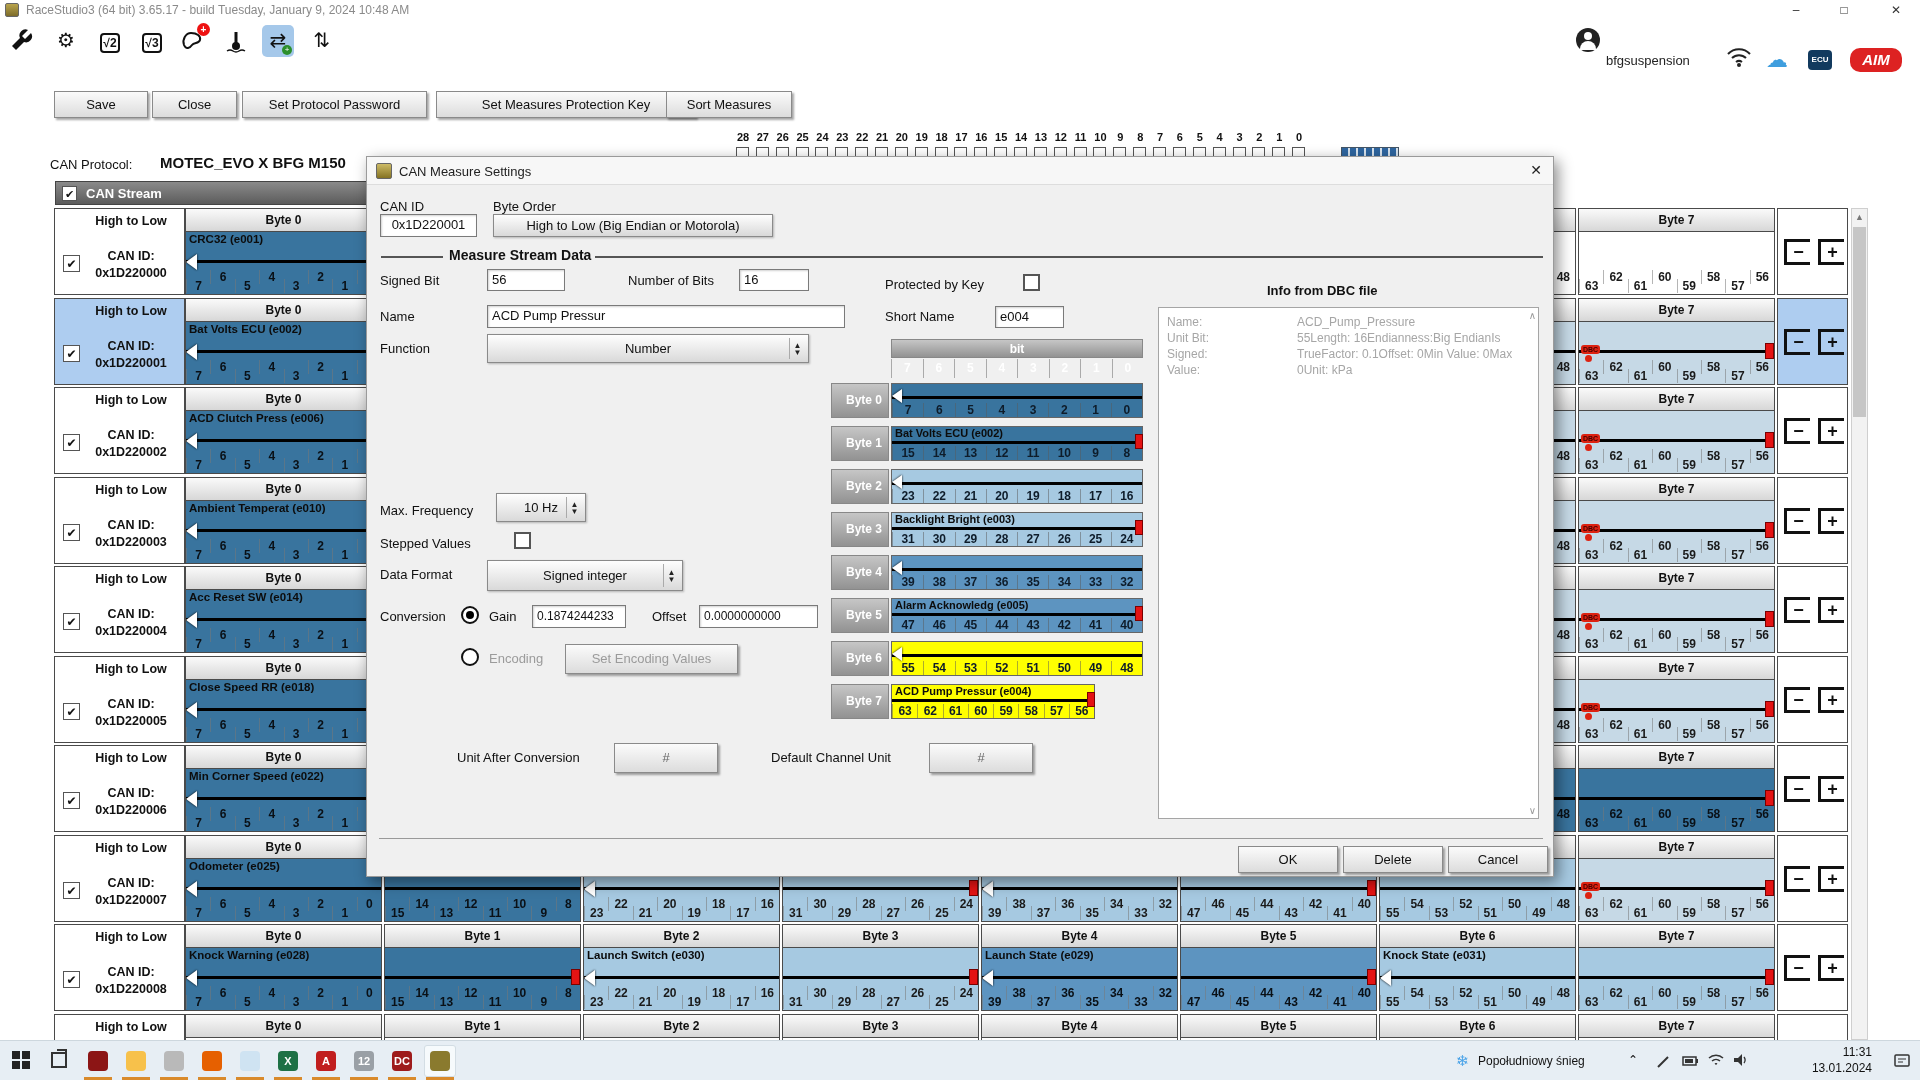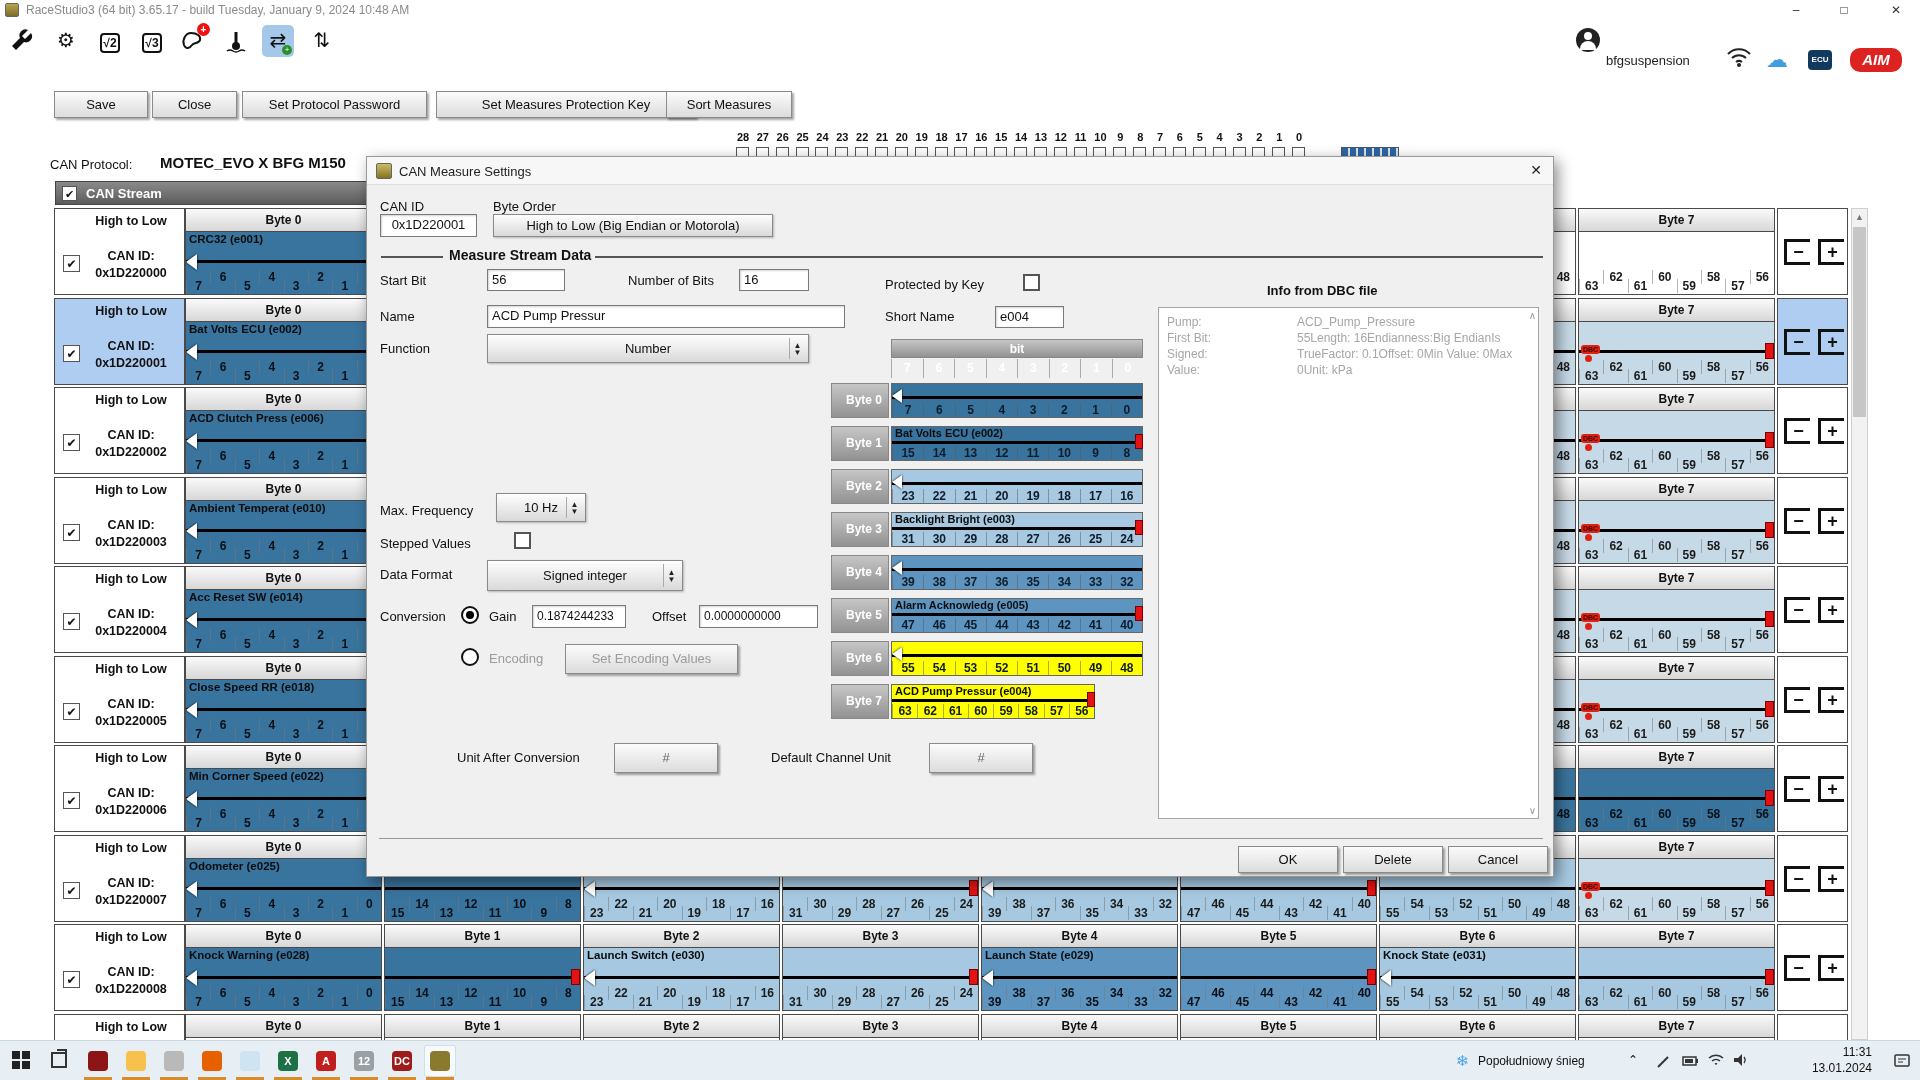--- a/index.html
+++ b/index.html
@@ -1434,21 +1434,21 @@
 
     <div class="abs dlbl" style="left:13px;top:42px">CAN ID</div>
     <div class="abs dinp" style="left:13px;top:57px;width:97px;height:23px;text-align:center">0x1D220001</div>
     <div class="abs dlbl" style="left:126px;top:42px">Byte Order</div>
     <div class="abs ddrop" style="left:126px;top:57px;width:280px;height:23px;line-height:21px">High to Low (Big Endian or Motorola)</div>
 
     <div class="abs sect-line" style="left:14px;top:99px;width:62px"></div>
     <div class="abs sect-text" style="left:82px;top:90px">Measure Stream Data</div>
     <div class="abs sect-line" style="left:228px;top:99px;width:948px"></div>
 
-    <div class="abs dlbl" style="left:13px;top:116px">Start Bit</div>
+    <div class="abs dlbl" style="left:13px;top:116px">Signed Bit</div>
     <div class="abs dinp" style="left:120px;top:112px;width:78px;height:22px">56</div>
     <div class="abs dlbl" style="left:261px;top:116px">Number of Bits</div>
     <div class="abs dinp" style="left:372px;top:112px;width:70px;height:22px">16</div>
     <div class="abs dlbl" style="left:518px;top:120px">Protected by Key</div>
     <div class="abs dchk" style="left:656px;top:117px"></div>
 
     <div class="abs dlbl" style="left:13px;top:152px">Name</div>
     <div class="abs dinp" style="left:120px;top:148px;width:358px;height:23px">ACD Pump Pressur</div>
     <div class="abs dlbl" style="left:518px;top:152px">Short Name</div>
     <div class="abs dinp" style="left:628px;top:149px;width:69px;height:22px">e004</div>
@@ -1508,22 +1508,22 @@
         <div class="dg-bitcell" style="left: 50%; width: 12.5%;">3</div>
         <div class="dg-bitcell" style="left: 62.5%; width: 12.5%;">2</div>
         <div class="dg-bitcell" style="left: 75%; width: 12.5%;">1</div>
         <div class="dg-bitcell" style="left: 87.5%; width: 12.5%;">0</div>
       </div>
     <div id="dgrid"></div>
 
     <div class="abs sect-text" style="left:900px;top:126px;font-size:13px">Info from DBC file</div>
     <div class="abs info-box" style="left:791px;top:150px;width:381px;height:512px">
       <div id="infobox" style="position:absolute;left:8px;top:6px;">
-          <div class="info-row" style="position: relative;"><span class="info-key">Pump:</span><span>ACD_Pump_Pressure</span></div>
-          <div class="info-row" style="position: relative;"><span class="info-key">First Bit:</span><span>55Length: 16Endianness:Big EndianIs</span></div>
+          <div class="info-row" style="position: relative;"><span class="info-key">Name:</span><span>ACD_Pump_Pressure</span></div>
+          <div class="info-row" style="position: relative;"><span class="info-key">Unit Bit:</span><span>55Length: 16Endianness:Big EndianIs</span></div>
           <div class="info-row" style="position: relative;"><span class="info-key">Signed:</span><span>TrueFactor: 0.1Offset: 0Min Value: 0Max</span></div>
           <div class="info-row" style="position: relative;"><span class="info-key">Value:</span><span>0Unit: kPa</span></div>
         </div>
       <div class="abs" style="right:2px;top:2px;font-size:10px;color:#999">∧</div>
       <div class="abs" style="right:2px;bottom:2px;font-size:10px;color:#999">∨</div>
     </div>
 
     <div class="abs" style="left:12px;top:681px;width:1164px;height:1px;background:#999"></div>
     <div class="abs pushbtn dlg-btn" style="left:871px;top:689px;width:100px">OK</div>
     <div class="abs pushbtn dlg-btn" style="left:976px;top:689px;width:100px">Delete</div>

